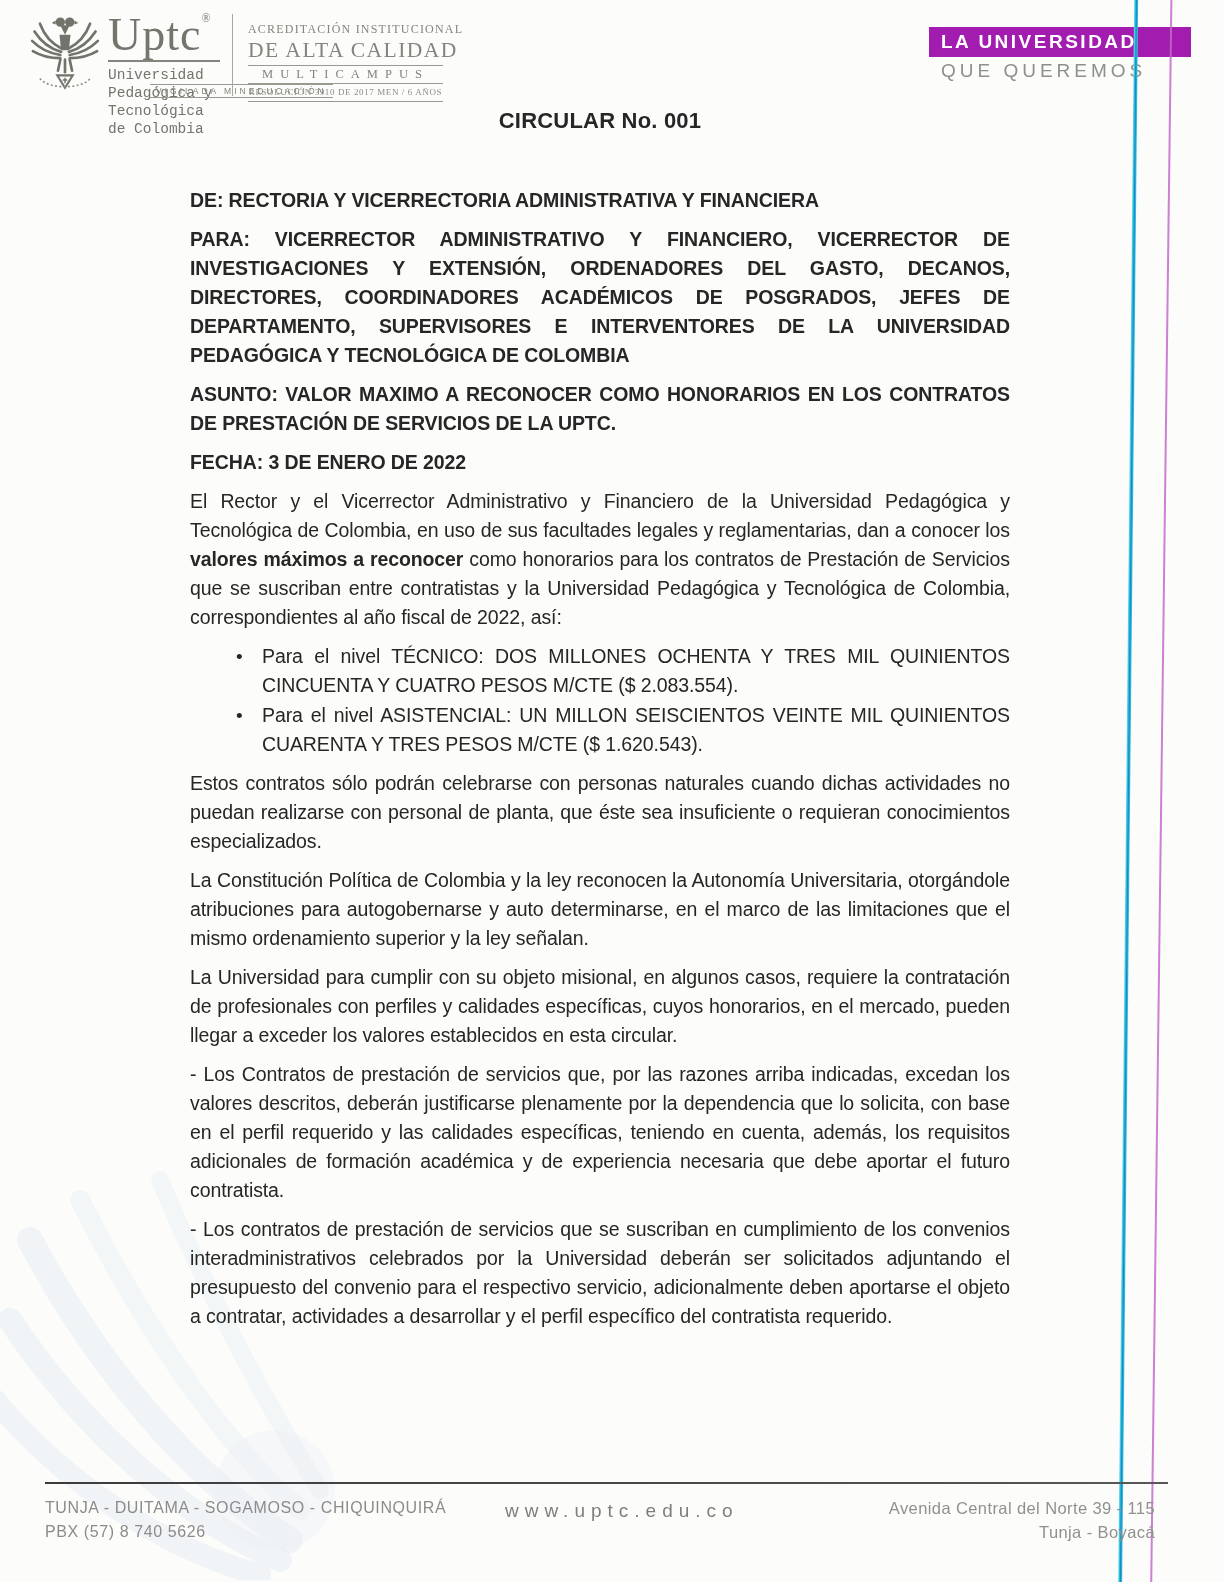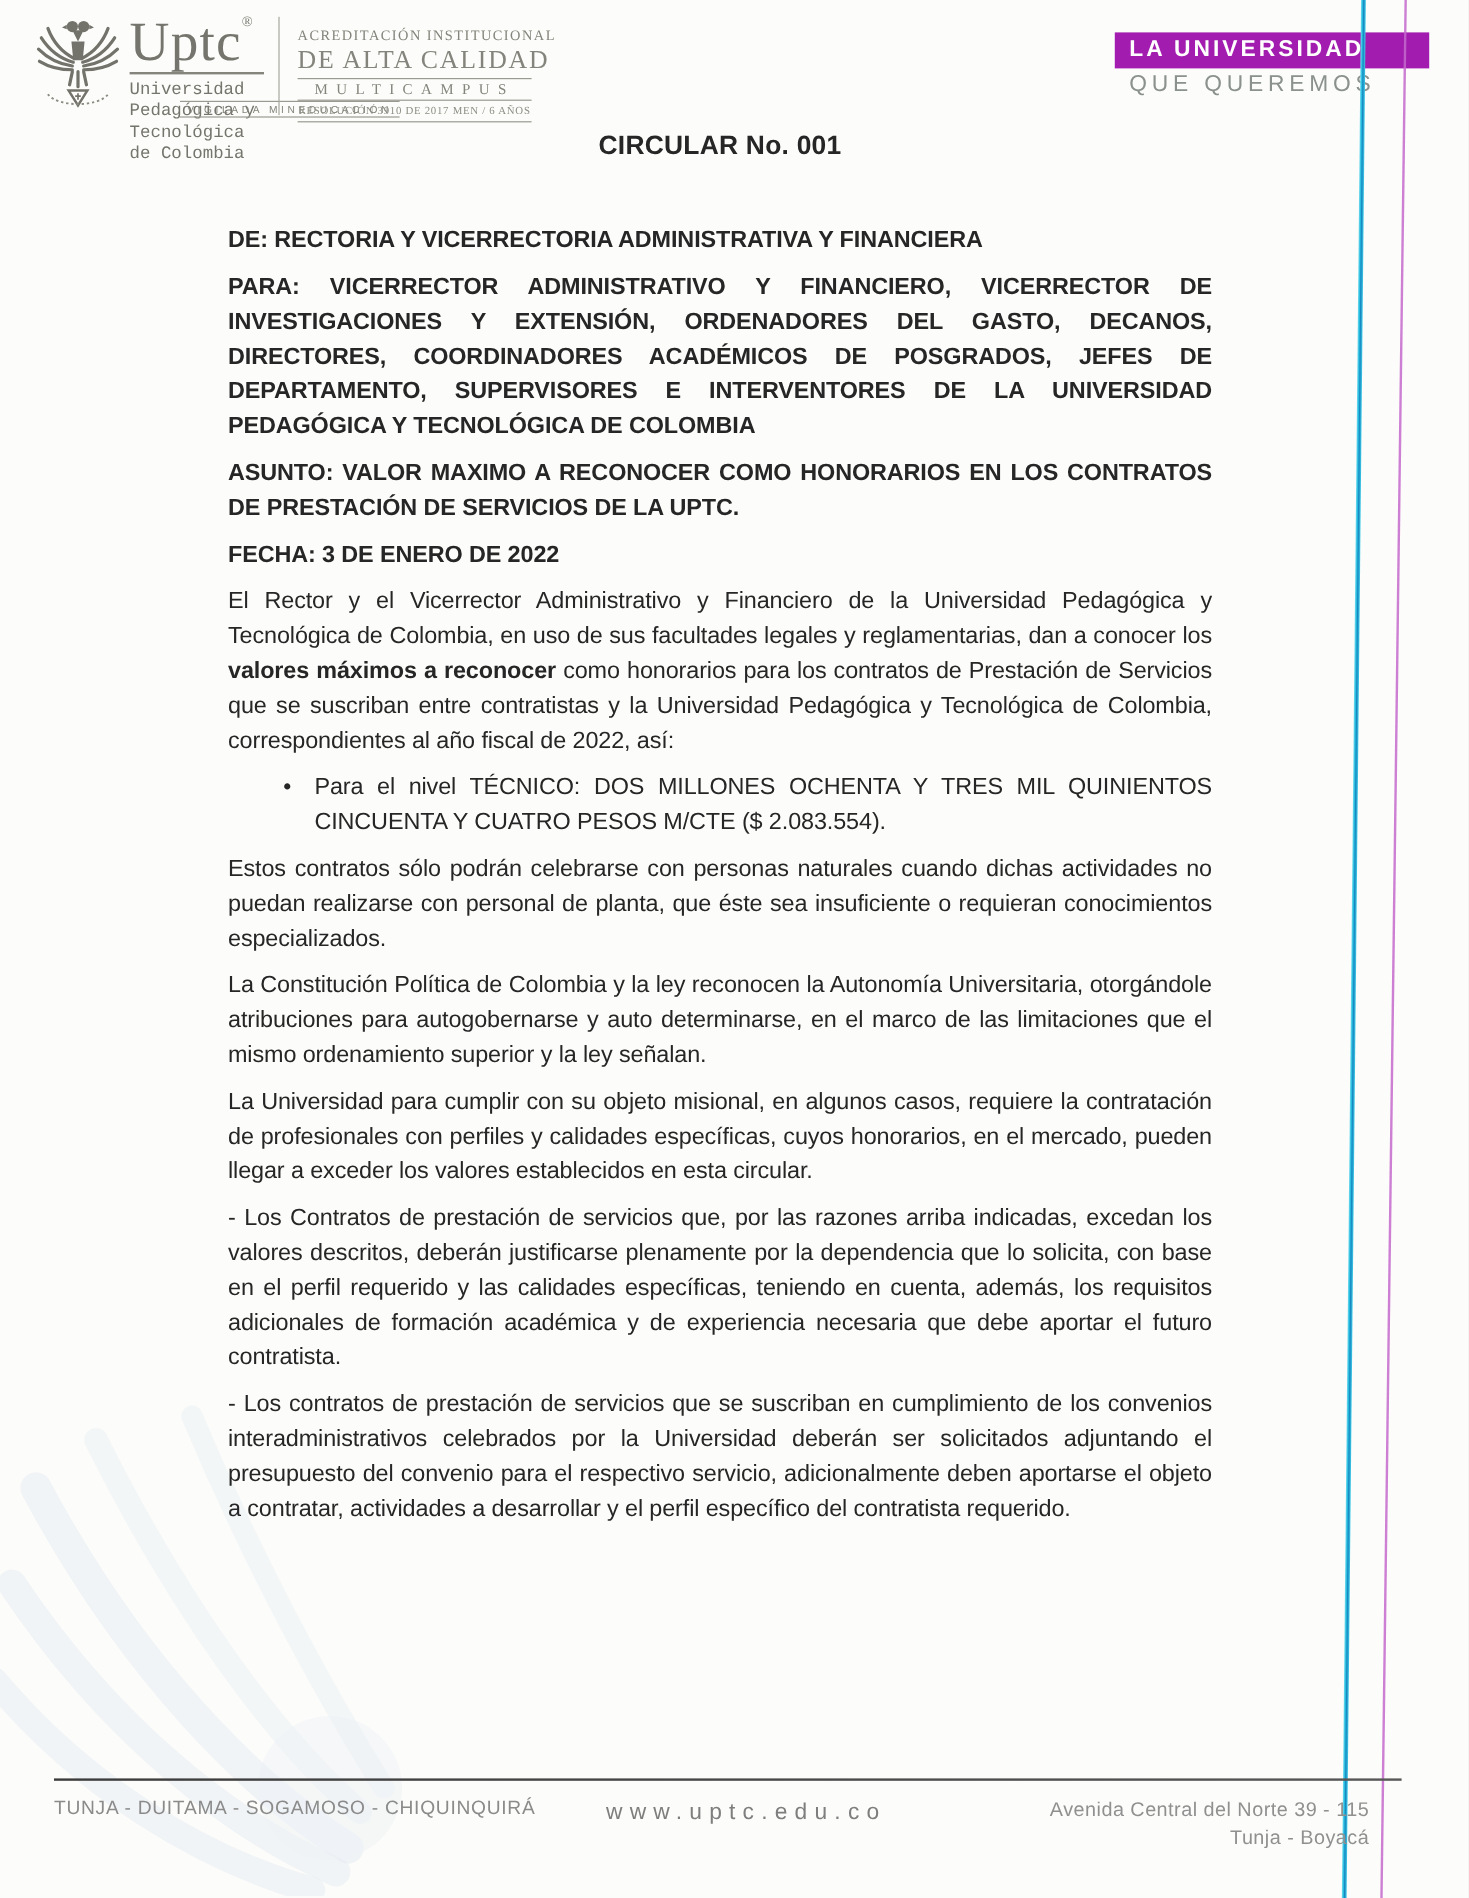--- a/index.html
+++ b/index.html
@@ -101,21 +101,21 @@
     background:linear-gradient(90deg,#3c3c3c,#4a4a4a 60%,#585858); }
   .footer-left {
     position:absolute; left:45px; top:1496px;
     color:#8b8b8b; font-size:16px; letter-spacing:.6px; line-height:24px;
   }
   .footer-center {
     position:absolute; left:505px; top:1500px;
     color:#7e7e7e; font-size:19px; letter-spacing:6px;
   }
   .footer-right {
-    position:absolute; right:83px; top:1496px; text-align:right;
+    position:absolute; right:69px; top:1496px; text-align:right;
     color:#909090; font-size:16.5px; letter-spacing:.4px; line-height:24px;
   }
 </style>
 </head>
 <body>
 
 <div class="page">
 
   <svg class="crest" viewBox="0 0 100 120">
     <g fill="none" stroke="#73736b" stroke-width="3.4" stroke-linecap="round">
@@ -191,32 +191,34 @@
   <div class="doc-body">
     <p class="meta-line">DE: RECTORIA Y VICERRECTORIA ADMINISTRATIVA Y FINANCIERA</p>
     <p class="meta-line">PARA: VICERRECTOR ADMINISTRATIVO Y FINANCIERO, VICERRECTOR DE INVESTIGACIONES Y EXTENSIÓN, ORDENADORES DEL GASTO, DECANOS, DIRECTORES, COORDINADORES ACADÉMICOS DE POSGRADOS, JEFES DE DEPARTAMENTO, SUPERVISORES E INTERVENTORES DE LA UNIVERSIDAD PEDAGÓGICA Y TECNOLÓGICA DE COLOMBIA</p>
     <p class="meta-line">ASUNTO: VALOR MAXIMO A RECONOCER COMO HONORARIOS EN LOS CONTRATOS DE PRESTACIÓN DE SERVICIOS DE LA UPTC.</p>
     <p class="meta-line">FECHA: 3 DE ENERO DE 2022</p>
 
     <p><span>El Rector y el Vicerrector Administrativo y Financiero de la Universidad Pedagógica y Tecnológica de Colombia, en uso de sus facultades legales y reglamentarias, dan a conocer los </span><b class="inline-bold">valores máximos a reconocer</b><span> como honorarios para los contratos de Prestación de Servicios que se suscriban entre contratistas y la Universidad Pedagógica y Tecnológica de Colombia, correspondientes al año fiscal de 2022, así:</span></p>
 
     <ul class="bullets">
       <li>Para el nivel TÉCNICO: DOS MILLONES OCHENTA Y TRES MIL QUINIENTOS CINCUENTA Y CUATRO PESOS M/CTE ($ 2.083.554).</li>
+      <li>Para el nivel ASISTENCIAL: UN MILLON SEISCIENTOS VEINTE MIL QUINIENTOS CUARENTA Y TRES PESOS M/CTE ($ 1.620.543).</li>
     </ul>
 
     <p>Estos contratos sólo podrán celebrarse con personas naturales cuando dichas actividades no puedan realizarse con personal de planta, que éste sea insuficiente o requieran conocimientos especializados.</p>
     <p>La Constitución Política de Colombia y la ley reconocen la Autonomía Universitaria, otorgándole atribuciones para autogobernarse y auto determinarse, en el marco de las limitaciones que el mismo ordenamiento superior y la ley señalan.</p>
     <p>La Universidad para cumplir con su objeto misional, en algunos casos, requiere la contratación de profesionales con perfiles y calidades específicas, cuyos honorarios, en el mercado, pueden llegar a exceder los valores establecidos en esta circular.</p>
     <p>- Los Contratos de prestación de servicios que, por las razones arriba indicadas, excedan los valores descritos, deberán justificarse plenamente por la dependencia que lo solicita, con base en el perfil requerido y las calidades específicas, teniendo en cuenta, además, los requisitos adicionales de formación académica y de experiencia necesaria que debe aportar el futuro contratista.</p>
     <p>- Los contratos de prestación de servicios que se suscriban en cumplimiento de los convenios interadministrativos celebrados por la Universidad deberán ser solicitados adjuntando el presupuesto del convenio para el respectivo servicio, adicionalmente deben aportarse el objeto a contratar, actividades a desarrollar y el perfil específico del contratista requerido.</p>
   </div>
 
   <div class="footer-rule"></div>
   <div class="footer-left">
     <div>TUNJA - DUITAMA - SOGAMOSO - CHIQUINQUIRÁ</div>
+    <div>PBX (57) 8 740 5626</div>
   </div>
   <div class="footer-center">www.uptc.edu.co</div>
   <div class="footer-right">
     <div>Avenida Central del Norte 39 - 115</div>
     <div>Tunja - Boyacá</div>
   </div>
 
 </div>
 
 </body></html>

